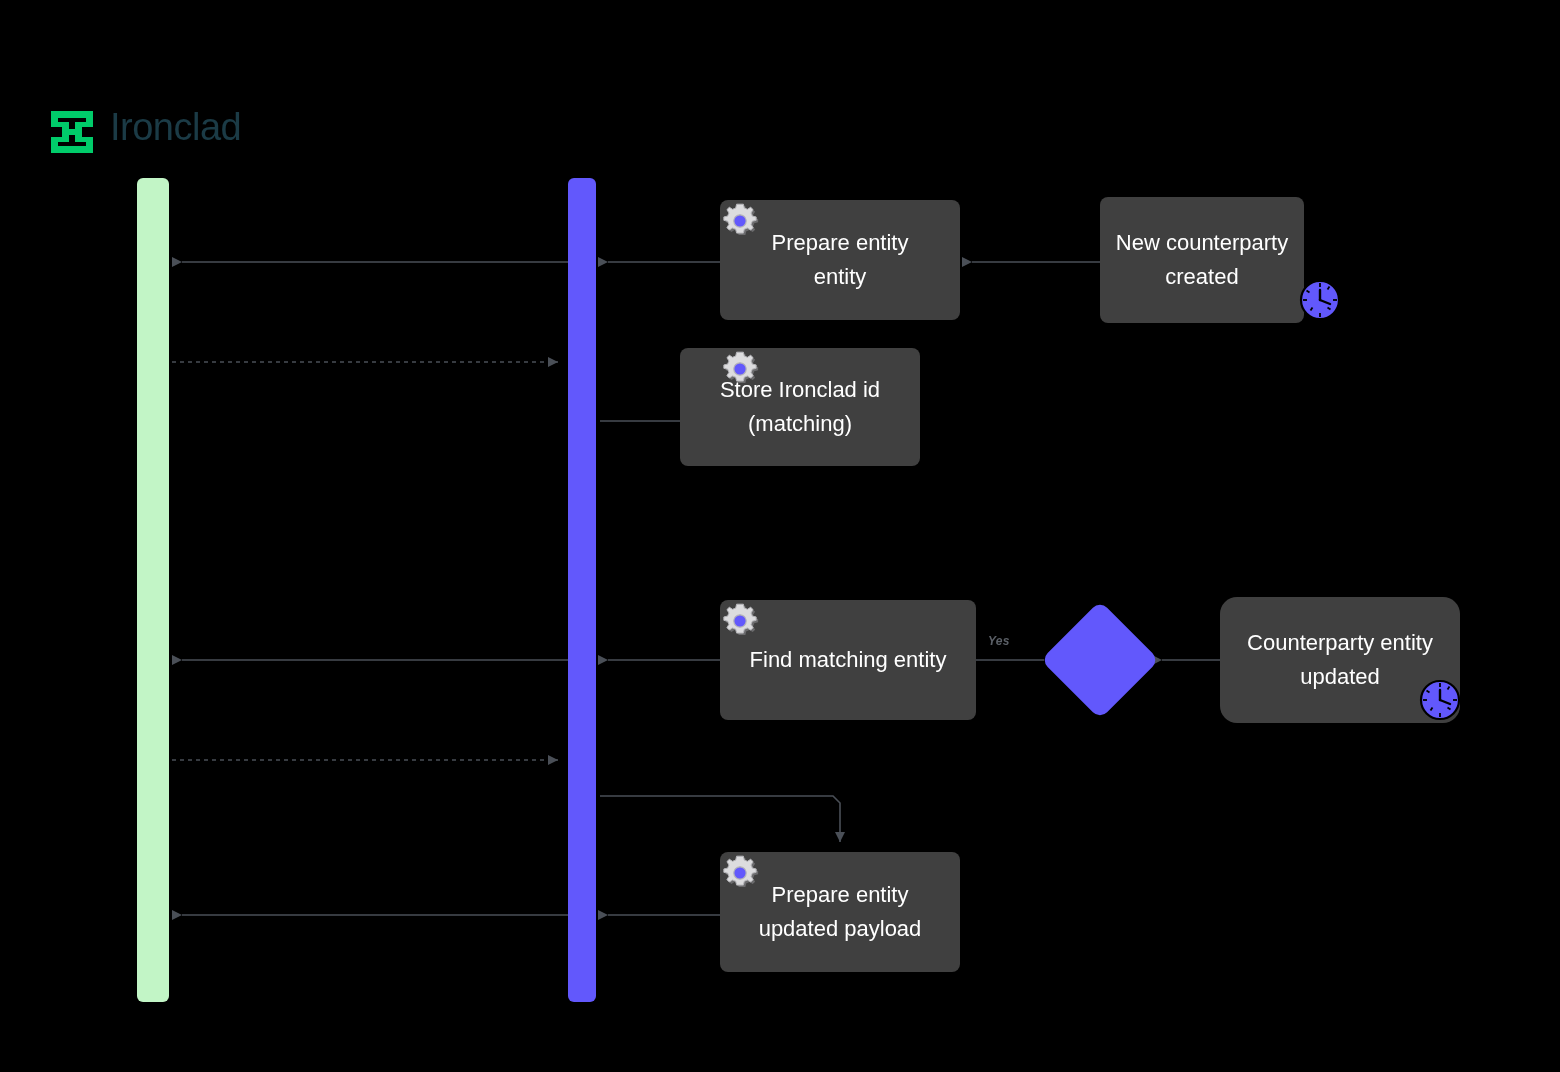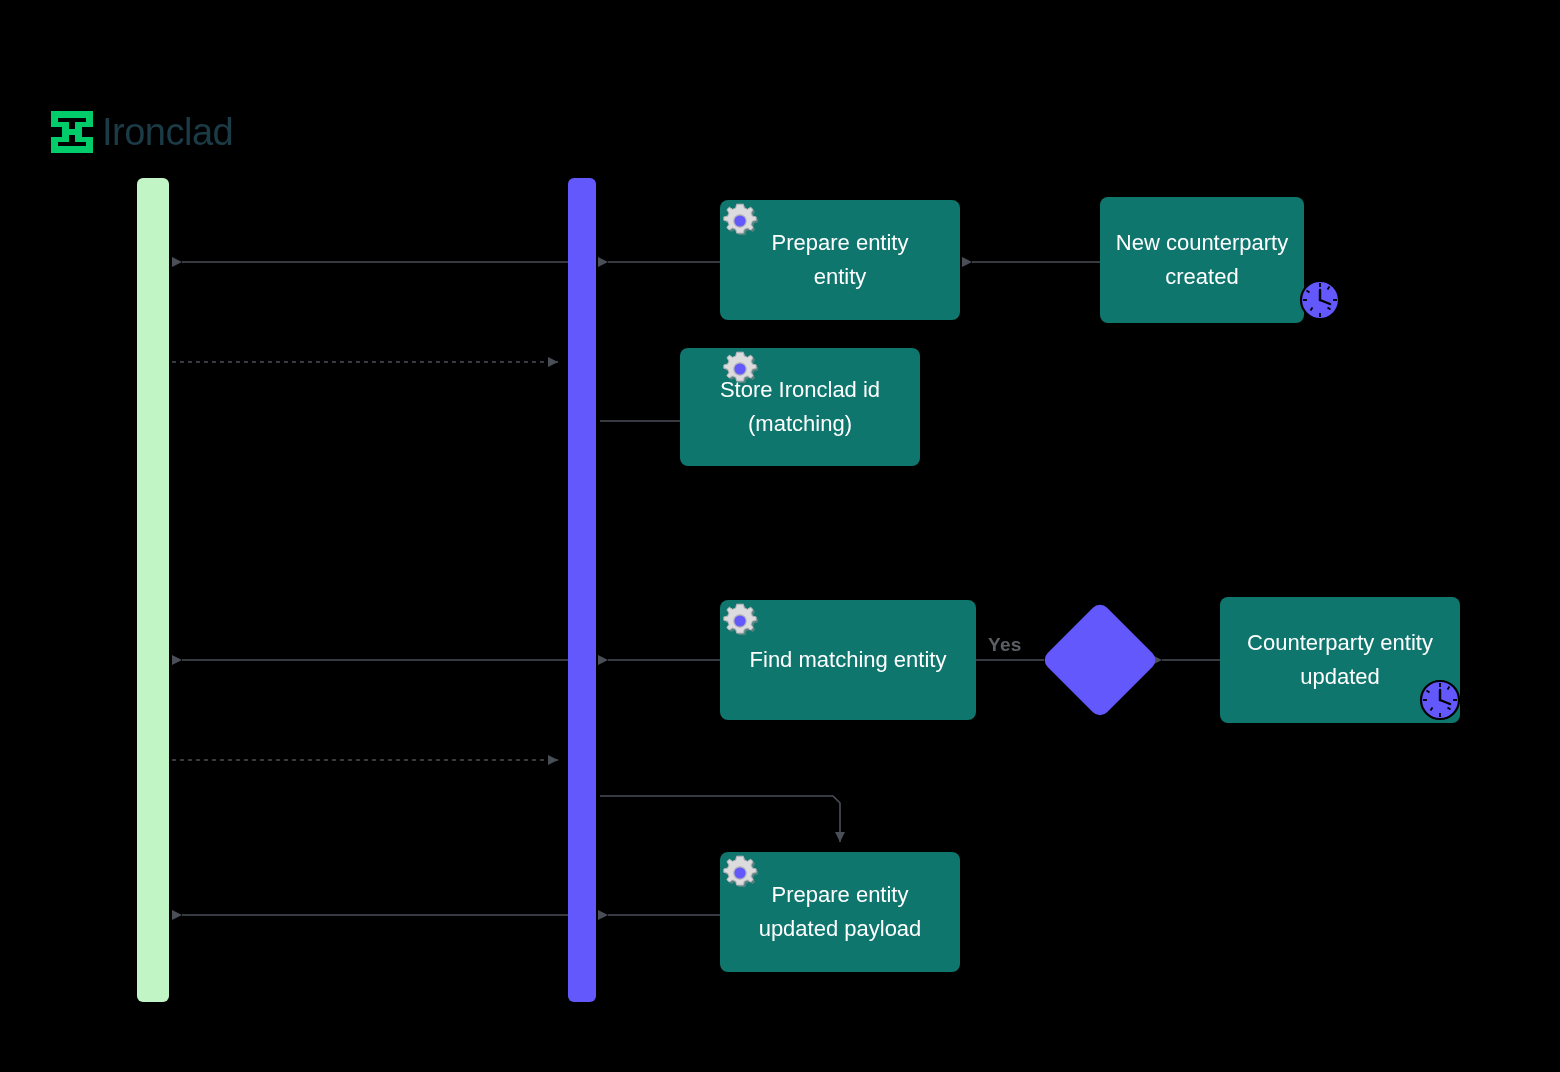--- a/index.html
+++ b/index.html
@@ -17,22 +17,21 @@
     background: #000000;
     overflow: hidden;
   }
 
   
   .logo-wrap {
     position: absolute;
     left: 48px;
     top: 108px;
     display: flex;
-    align-items: center;
-    gap: 6px;
+    gap: 14px;
   }
   .logo-mark {
     width: 48px;
     height: 48px;
     display: block;
   }
   .logo-text {
     font-size: 38px;
     font-weight: 400;
     letter-spacing: -0.5px;
@@ -45,21 +44,21 @@
   .lifeline {
     position: absolute;
     border-radius: 6px;
   }
   .lifeline-green { background: #c2f5c6; }
   .lifeline-purple { background: #6258fc; }
 
   
   .node {
     position: absolute;
-    background: #0f766e;
+    background: #404040;
     border-radius: 8px;
     box-sizing: border-box;
     display: flex;
     align-items: center;
     justify-content: center;
     text-align: center;
     color: #ffffff;
     font-size: 22px;
     line-height: 1.55;
     padding: 6px 4px;
@@ -79,24 +78,25 @@
     width: 44px;
     height: 44px;
     pointer-events: none;
   }
   .badge svg { display: block; width: 44px; height: 44px; }
 
   
   .edge-label {
     position: absolute;
     color: #5a5f66;
-    font-size: 19px;
+    font-size: 12px;
     font-weight: 700;
     letter-spacing: 0.3px;
     white-space: nowrap;
+    font-style: italic;
   }
 
   
   #edges {
     position: absolute;
     left: 0; top: 0;
     width: 1560px;
     height: 1072px;
     pointer-events: none;
   }
@@ -239,21 +239,21 @@
         <circle cx="20" cy="21" r="6.2" fill="#6258fc"></circle>
         <circle cx="20" cy="21" r="6.2" fill="none" stroke="#b4b4b8" stroke-width="1.2"></circle>
       </g>
     </svg>
   </span>
 
   <span class="edge-label" style="left:988px; top:634px;">Yes</span>
 
   <div class="diamond" style="left:1058px; top:618px; width:84px; height:84px;"></div>
 
-  <div class="node" style="left:1220px; top:597px; width:240px; height:126px;">
+  <div class="node" style="left:1220px; top:597px; width:240px; height:126px;border-radius:17px;">
     <span class="label">
       <span>Counterparty entity</span><br>
       <span>updated</span>
     </span>
   </div>
   <span class="badge" style="left:1418px; top:678px;">
     <svg viewBox="0 0 44 44" xmlns="http://www.w3.org/2000/svg">
       <circle cx="22" cy="22" r="19" fill="#6258fc" stroke="#000000" stroke-width="2.2"></circle>
       <g stroke="#000000" stroke-width="1.8">
         <line x1="22" y1="5" x2="22" y2="9"></line>

